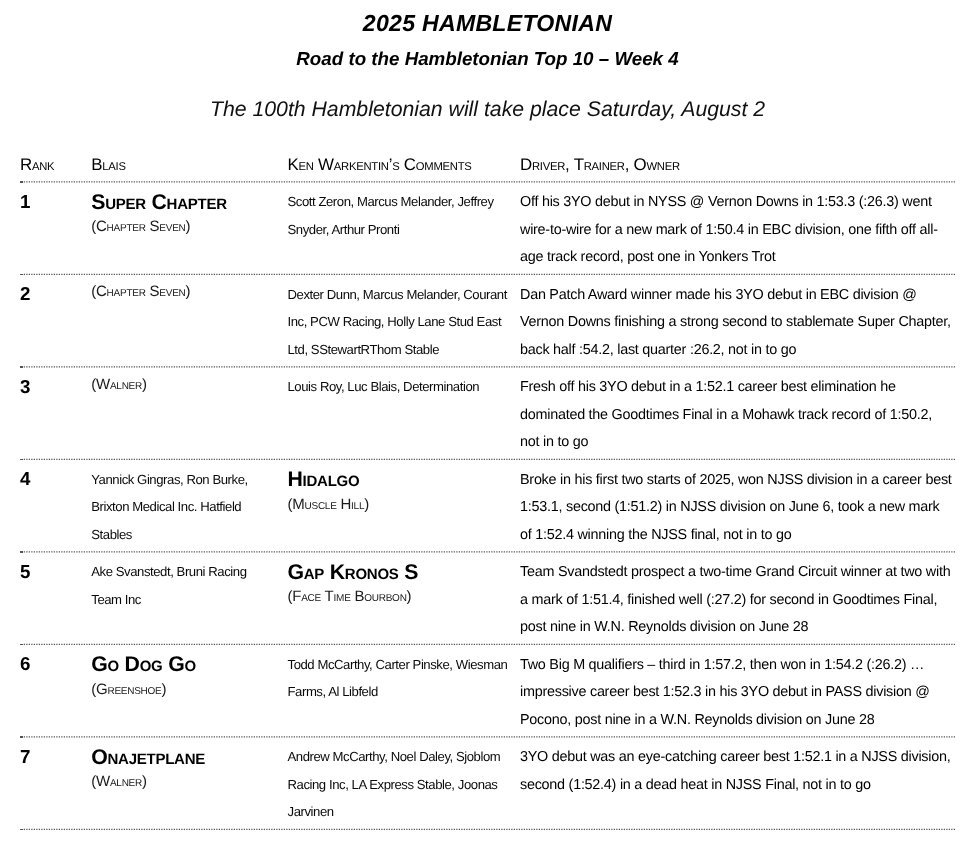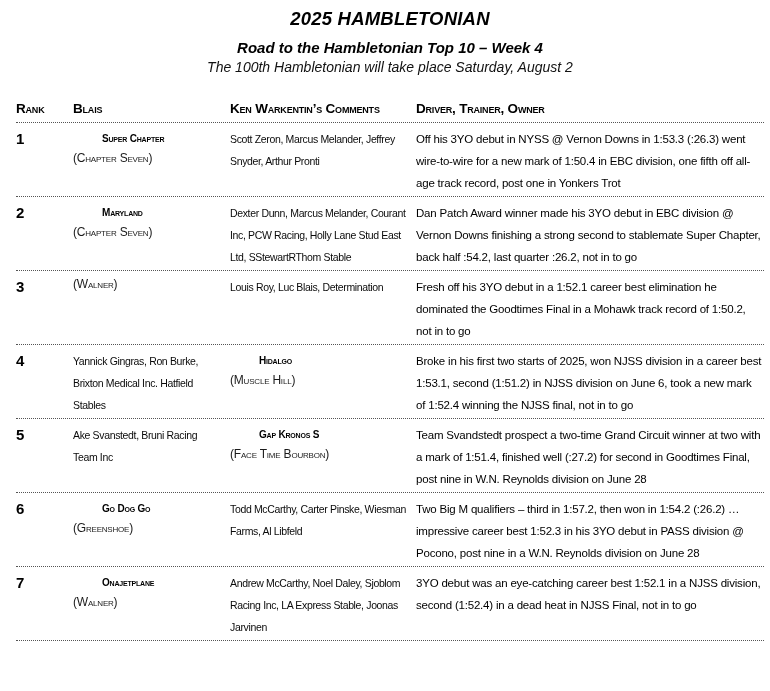--- a/index.html
+++ b/index.html
@@ -25,53 +25,52 @@
     letter-spacing: 0.2px;
     margin-top: 2px;
   }
   .subtitle {
     font-size: 15px;
     font-weight: bold;
     font-style: italic;
     margin-top: 9px;
   }
   .note {
-    font-size: 14px;
+    font-size: 17px;
     font-style: italic;
     font-weight: normal;
-    margin-top: 3px;
+    margin-top: 22px;
     color: #111;
   }
   
   .table { margin-top: 22px; }
   .trow {
     display: grid;
     grid-template-columns: 57px 157px 186px 1fr;
     border-bottom: 1px dotted #555;
   }
   .thead .cell {
-    font-weight: bold;
+    font-weight: normal;
     font-variant: small-caps;
     font-size: 13.5px;
     letter-spacing: -0.2px;
     padding: 4px 6px 6px 0;
   }
   .cell { padding: 5px 8px 2px 0; }
   .rank {
     font-size: 15px;
     font-weight: bold;
     line-height: 22px;
   }
   .horse-name {
     font-variant: small-caps;
     font-weight: bold;
-    font-size: 10px;
+    font-size: 17px;
     letter-spacing: -0.2px;
     line-height: 22px;
-    margin-left: 29px;
   }
   .horse-sire {
     font-variant: small-caps;
     font-size: 12px;
     letter-spacing: -0.2px;
     color: #1a1a1a;
     line-height: 16px;
   }
   .conn {
     font-size: 10.5px;
@@ -111,21 +110,20 @@
       <div class="horse-name">Super Chapter</div>
       <div class="horse-sire">(Chapter Seven)</div>
     </div>
     <div class="cell conn">Scott Zeron, Marcus Melander, Jeffrey Snyder, Arthur Pronti</div>
     <div class="cell comm">Off his 3YO debut in NYSS @ Vernon Downs in 1:53.3 (:26.3) went wire-to-wire for a new mark of 1:50.4 in EBC division, one fifth off all-age track record, post one in Yonkers Trot</div>
   </div>
 
   <div class="trow">
     <div class="cell rank">2</div>
     <div class="cell">
-      <div class="horse-name">Maryland</div>
       <div class="horse-sire">(Chapter Seven)</div>
     </div>
     <div class="cell conn">Dexter Dunn, Marcus Melander, Courant Inc, PCW Racing, Holly Lane Stud East Ltd, SStewartRThom Stable</div>
     <div class="cell comm">Dan Patch Award winner made his 3YO debut in EBC division @ Vernon Downs finishing a strong second to stablemate Super Chapter, back half :54.2, last quarter :26.2, not in to go</div>
   </div>
 
   <div class="trow">
     <div class="cell rank">3</div>
     <div class="cell">
       <div class="horse-sire">(Walner)</div>

